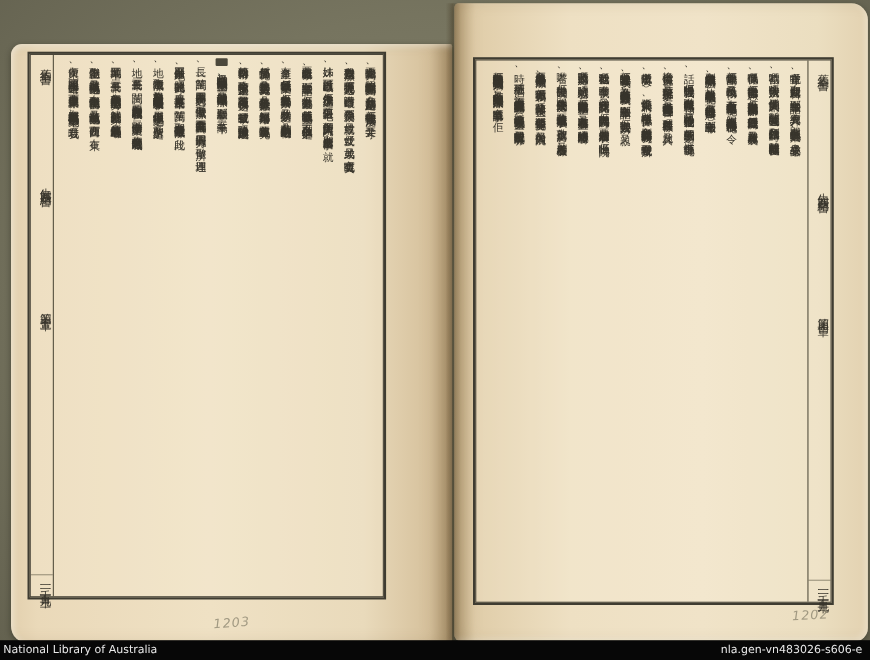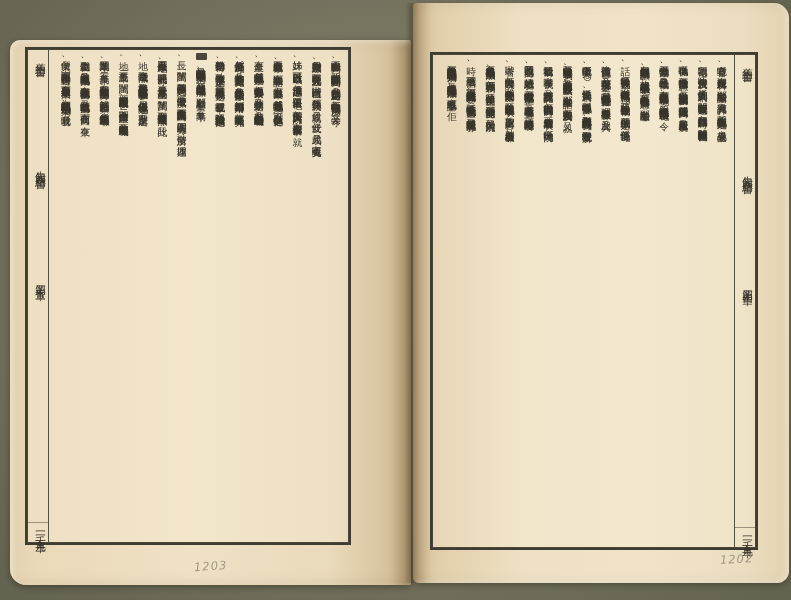--- a/index.html
+++ b/index.html
@@ -108,14 +108,18 @@
         </div>
       </div>
     </div>
   </div>
 
   <div class="gutter"></div>
 
   <div class="pencil p-left">1203</div>
   <div class="pencil p-right">1202</div>
 
+  <div class="nla-bar">
+    <span>National Library of Australia</span>
+    <span>nla.gen-vn483026-s606-e</span>
+  </div>
 
 </div>
 
 </body></html>

